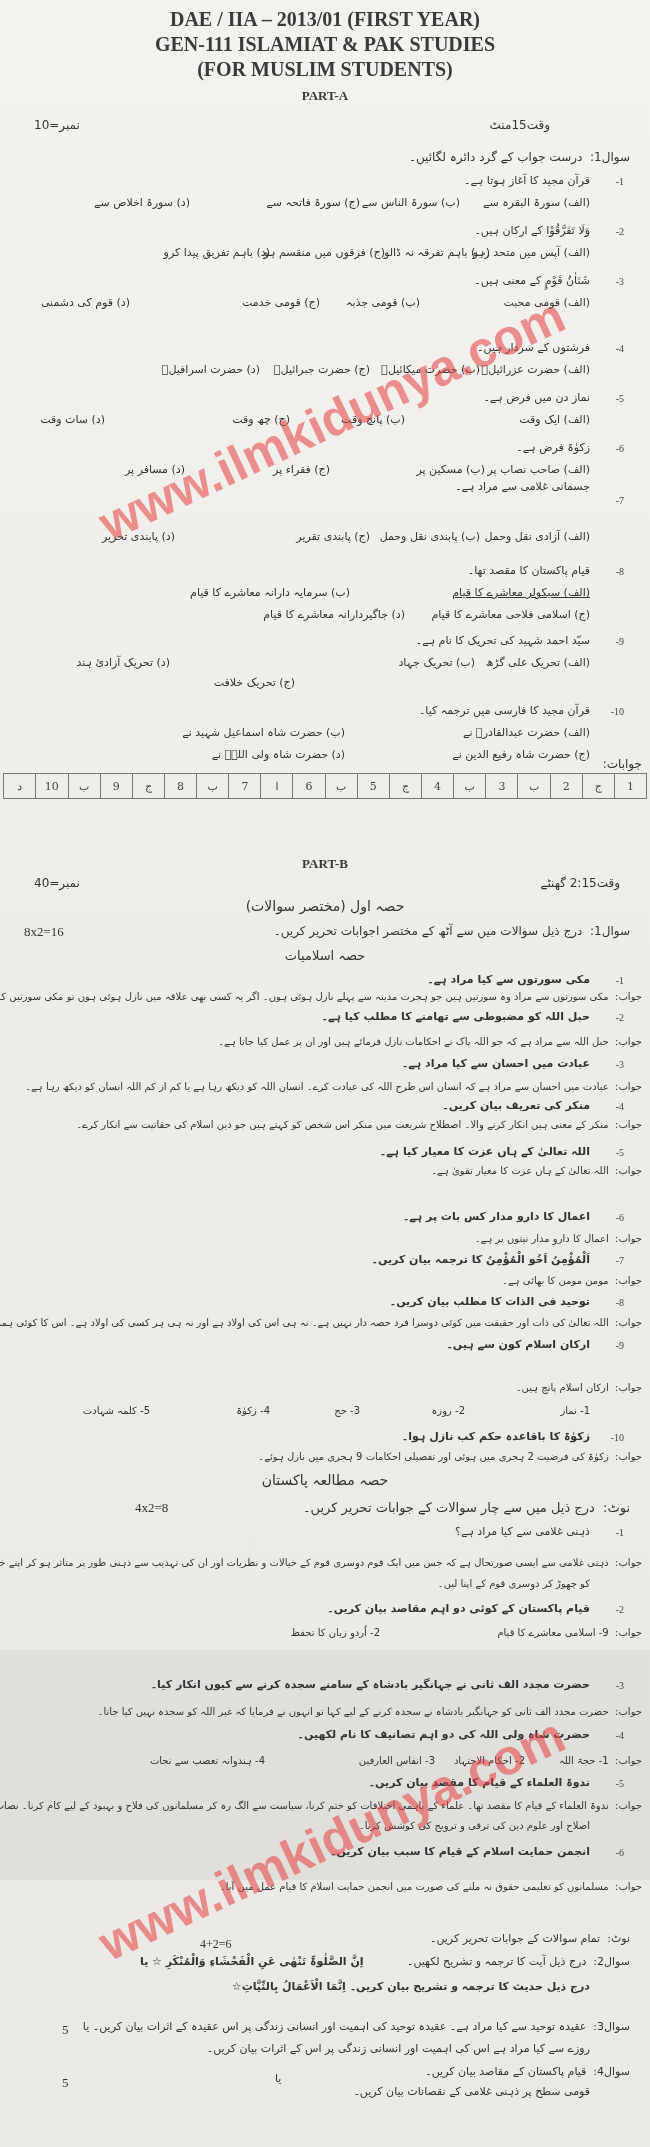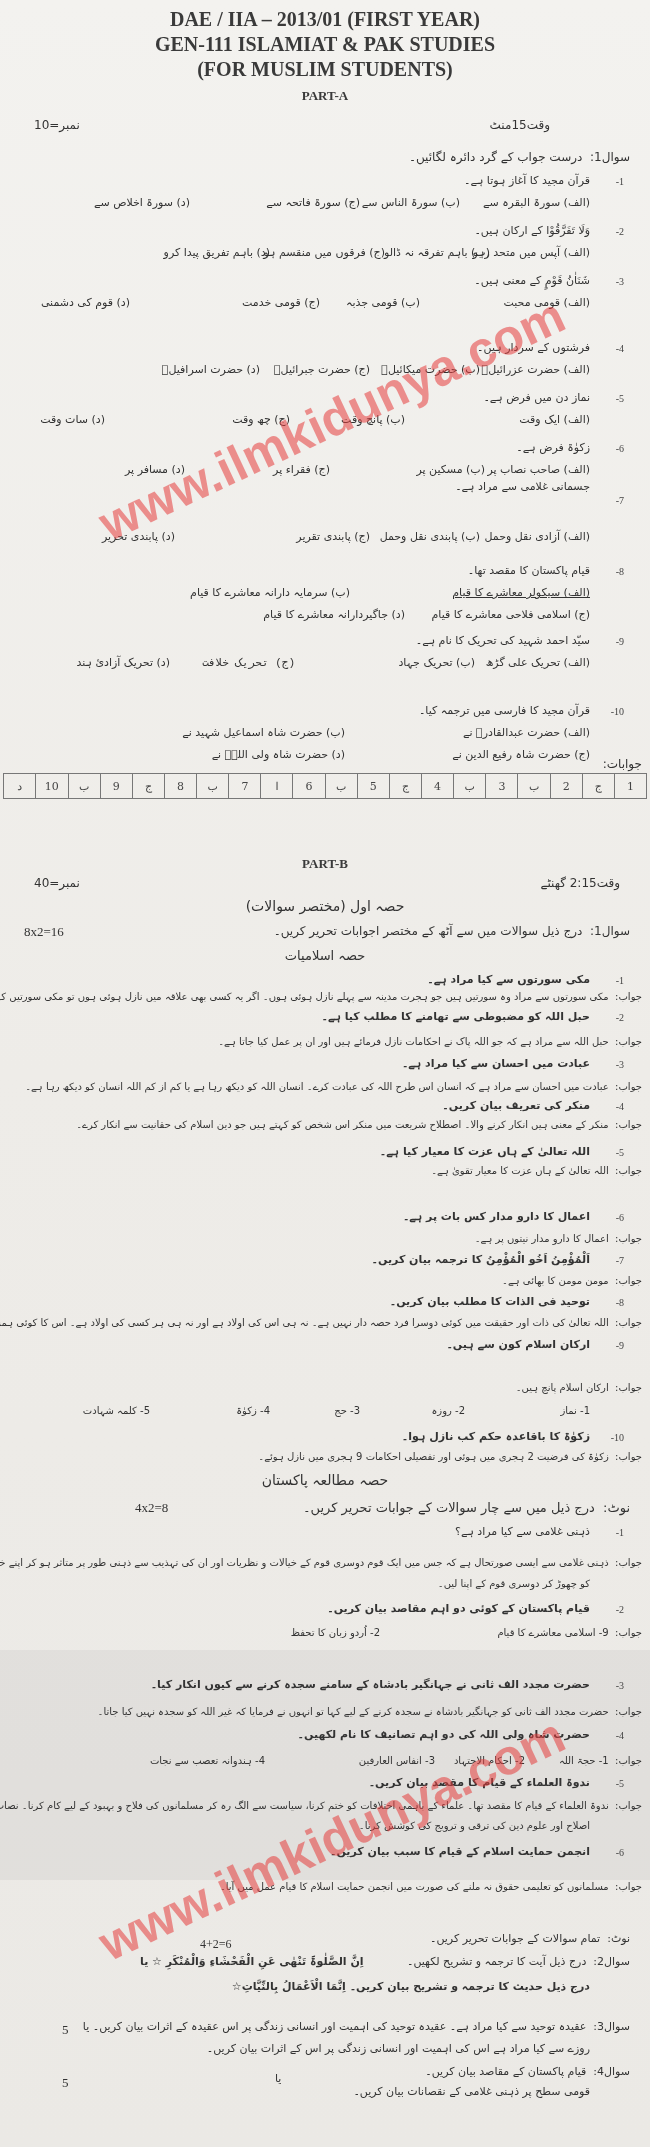--- a/index.html
+++ b/index.html
@@ -98,21 +98,21 @@
     <div class="line rtl" style="top:564px; right:60px;">قیام پاکستان کا مقصد تھا۔</div>
     <div class="opt" style="top:586px; right:60px;text-decoration:underline;">(الف) سیکولر معاشرے کا قیام</div>
     <div class="opt" style="top:586px; right:300px;">(ب) سرمایہ دارانہ معاشرے کا قیام</div>
     <div class="opt" style="top:608px; right:60px;">(ج) اسلامی فلاحی معاشرے کا قیام</div>
     <div class="opt" style="top:608px; right:245px;">(د) جاگیردارانہ معاشرے کا قیام</div>
 
     <div class="qno" style="top:636px; right:26px;">-9</div>
     <div class="line rtl" style="top:634px; right:60px;">سیّد احمد شہید کی تحریک کا نام ہے۔</div>
     <div class="opt" style="top:656px; right:60px;">(الف) تحریک علی گڑھ</div>
     <div class="opt" style="top:656px; right:175px;">(ب) تحریک جہاد</div>
-    <div class="opt" style="top:656px; right:355px;font-family:Liberation Mono, monospace;">(ج) تحریک خلافت</div>
+    <div class="opt" style="top:676px; right:355px;">(ج) تحریک خلافت</div>
     <div class="opt" style="top:656px; right:480px;">(د) تحریک آزادیٔ ہند</div>
 
     <div class="qno" style="top:706px; right:26px;">-10</div>
     <div class="line rtl" style="top:704px; right:60px;">قرآن مجید کا فارسی میں ترجمہ کیا۔</div>
     <div class="opt" style="top:726px; right:60px;">(الف) حضرت عبدالقادرؒ نے</div>
     <div class="opt" style="top:726px; right:305px;">(ب) حضرت شاہ اسماعیل شہید نے</div>
     <div class="opt" style="top:748px; right:60px;">(ج) حضرت شاہ رفیع الدین نے</div>
     <div class="opt" style="top:748px; right:305px;">(د) حضرت شاہ ولی اللہؒ نے</div>
   </div>
 

